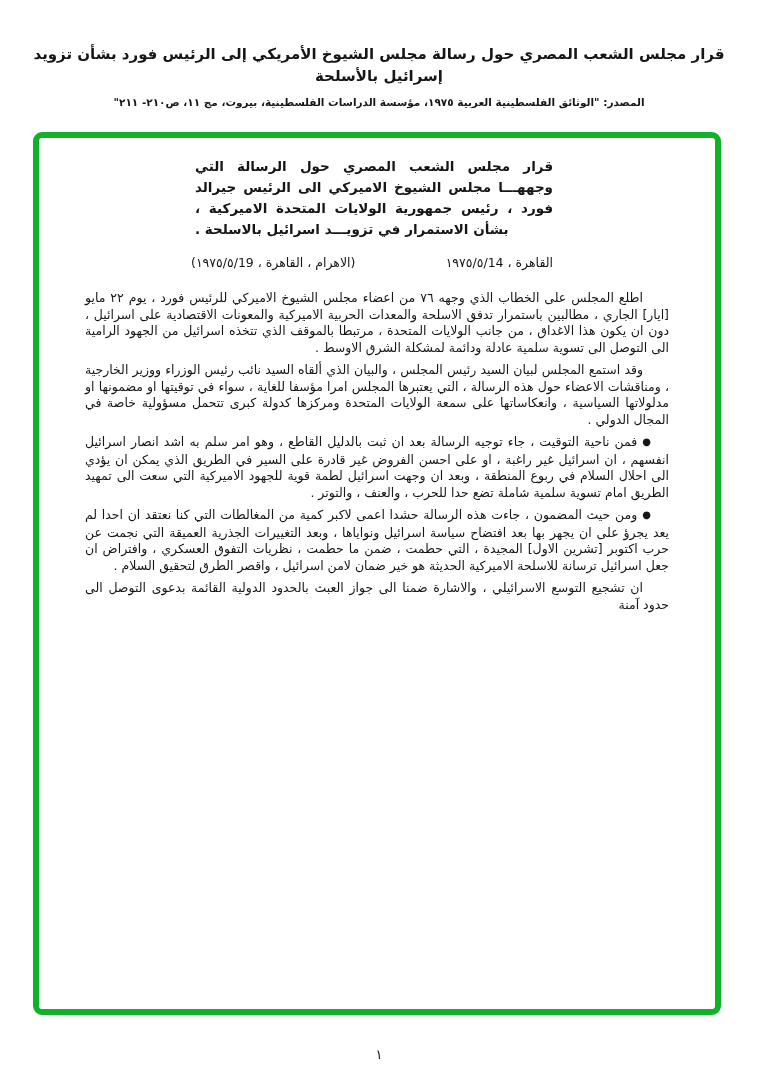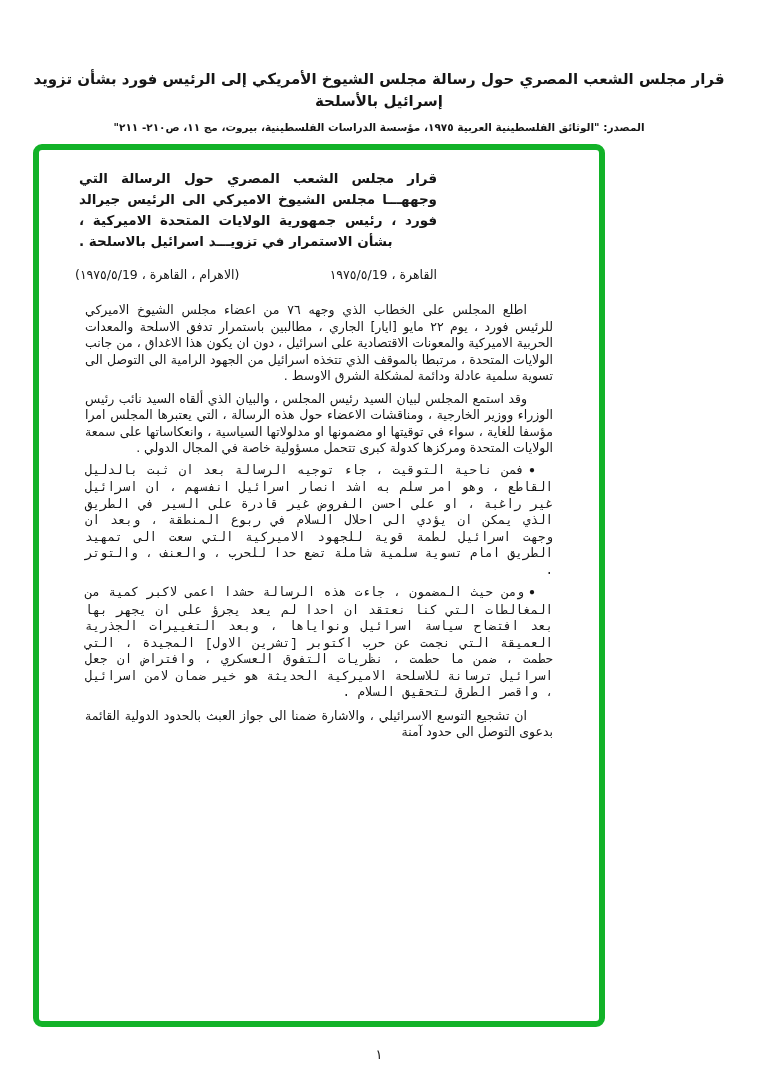--- a/index.html
+++ b/index.html
@@ -10,43 +10,43 @@
   body {
     position: relative;
     width: 758px;
     height: 1078px;
     font-family: "DejaVu Sans", sans-serif;
     color: #161616;
     overflow: hidden;
   }
   .page-header {
     position: absolute;
-    top: 68px;
+    top: 43px;
     left: 0;
     width: 758px;
     text-align: center;
     direction: rtl;
   }
   .page-title {
     font-size: 15px;
     font-weight: bold;
     margin: 0 28px;
     line-height: 22px;
   }
   .source-line {
     font-size: 10.5px;
     font-weight: bold;
     margin: 8px 40px 0 40px;
     line-height: 14px;
   }
   .doc-box {
     position: absolute;
     left: 33px;
-    top: 144px;
-    width: 572px;
+    top: 132px;
+    width: 688px;
     height: 883px;
     box-sizing: border-box;
     border: 6px solid #12b228;
     border-radius: 9px;
     padding: 18px 46px 18px 46px;
     direction: rtl;
     overflow: hidden;
     background: #ffffff;
   }
   .intro-par {
@@ -71,21 +71,20 @@
   }
   .par {
     font-size: 12.5px;
     line-height: 16.5px;
     text-align: justify;
     margin: 0 0 6px 0;
     text-indent: 26px;
   }
   .par.bullet {
     text-indent: 9px;
-    font-family: Liberation Mono, monospace;
   }
   .bullet-glyph {
     font-size: 10px;
     display: inline-block;
     margin-left: 5px;
     transform: translateY(-1px);
   }
   .page-footer {
     position: absolute;
     top: 1044px;
@@ -102,21 +101,21 @@
 
 <header class="page-header">
   <h1 class="page-title">قرار مجلس الشعب المصري حول رسالة مجلس الشيوخ الأمريكي إلى الرئيس فورد بشأن تزويد إسرائيل بالأسلحة</h1>
   <p class="source-line">المصدر: "الوثائق الفلسطينية العربية ١٩٧٥، مؤسسة الدراسات الفلسطينية، بيروت، مج ١١، ص٢١٠- ٢١١"</p>
 </header>
 
 <main class="doc-box">
   <p class="intro-par">قرار مجلس الشعب المصري حول الرسالة التي وجههـــا مجلس الشيوخ الاميركي الى الرئيس جيرالد فورد ، رئيس جمهورية الولايات المتحدة الاميركية ، بشأن الاستمرار في تزويـــد اسرائيل بالاسلحة .</p>
 
   <div class="dateline">
-    <span>القاهرة ، ١٩٧٥/٥/19</span>
+    <span>القاهرة ، ١٩٧٥/٥/14</span>
     <span>(الاهرام ، القاهرة ، ١٩٧٥/٥/19)</span>
   </div>
 
   <div class="body-text">
     <p class="par"><span>اطلع المجلس على الخطاب الذي وجهه ٧٦ من اعضاء مجلس الشيوخ الاميركي للرئيس فورد ، يوم ٢٢ مايو [ايار] الجاري ، مطالبين باستمرار تدفق الاسلحة والمعدات الحربية الاميركية والمعونات الاقتصادية على اسرائيل ، دون ان يكون هذا الاغداق ، من جانب الولايات المتحدة ، مرتبطا بالموقف الذي تتخذه اسرائيل من الجهود الرامية الى التوصل الى تسوية سلمية عادلة ودائمة لمشكلة الشرق الاوسط .</span></p>
 
     <p class="par"><span>وقد استمع المجلس لبيان السيد رئيس المجلس ، والبيان الذي ألقاه السيد نائب رئيس الوزراء ووزير الخارجية ، ومناقشات الاعضاء حول هذه الرسالة ، التي يعتبرها المجلس امرا مؤسفا للغاية ، سواء في توقيتها او مضمونها او مدلولاتها السياسية ، وانعكاساتها على سمعة الولايات المتحدة ومركزها كدولة كبرى تتحمل مسؤولية خاصة في المجال الدولي .</span></p>
 
     <p class="par bullet"><span class="bullet-glyph">●</span><span>فمن ناحية التوقيت ، جاء توجيه الرسالة بعد ان ثبت بالدليل القاطع ، وهو امر سلم به اشد انصار اسرائيل انفسهم ، ان اسرائيل غير راغبة ، او على احسن الفروض غير قادرة على السير في الطريق الذي يمكن ان يؤدي الى احلال السلام في ربوع المنطقة ، وبعد ان وجهت اسرائيل لطمة قوية للجهود الاميركية التي سعت الى تمهيد الطريق امام تسوية سلمية شاملة تضع حدا للحرب ، والعنف ، والتوتر .</span></p>
 

